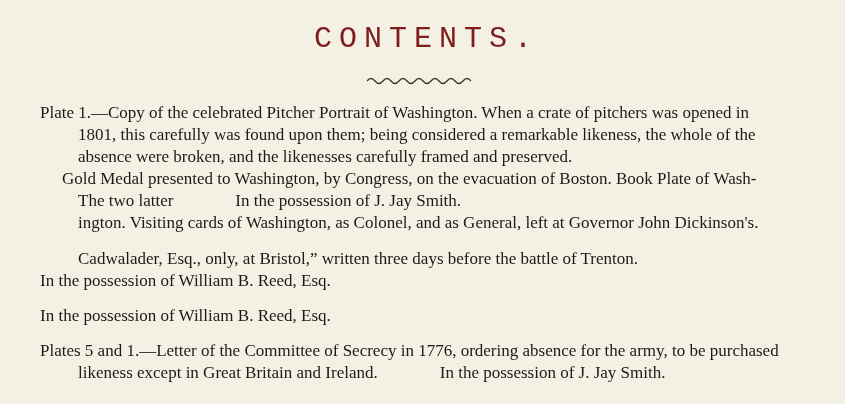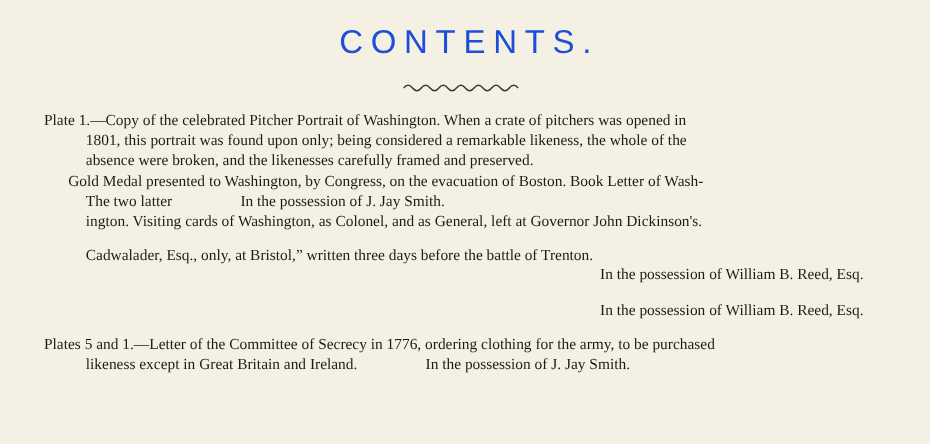--- a/index.html
+++ b/index.html
@@ -21,39 +21,39 @@
     box-sizing: border-box;
     padding: 0;
   }
   .title {
     text-align: center;
     font-size: 30px;
     letter-spacing: 7px;
     font-weight: normal;
     margin: 22px 0 0 0;
     padding-left: 8px;
-    color: #1d4ed8;
-    font-family: Liberation Sans, sans-serif;
+    color: #7f1d1d;
+    font-family: Liberation Mono, monospace;
   }
   .rule {
     text-align: center;
     margin-top: 16px;
     height: 14px;
     color: #3a3830;
   }
   .rule svg {
     display: inline-block;
   }
   .entries {
     margin-top: 16px;
     padding: 0 42px 0 40px;
   }
   .entry {
     margin-bottom: 13px;
-    font-size: 14px;
+    font-size: 17px;
     line-height: 1.30;
     text-align: left;
   }
   .entry .body {
     display: block;
     text-indent: 0;
   }
   .entry .cont {
     display: block;
     padding-left: 38px;
@@ -61,21 +61,21 @@
   .entry .sub {
     display: block;
     padding-left: 22px;
   }
   .entry .sub-cont {
     display: block;
     padding-left: 38px;
   }
   .poss {
     display: block;
-    text-align: right;
+    text-align: left;
     padding-right: 58px;
   }
   .poss.wide {
     padding-right: 18px;
   }
   .poss-inline {
     display: inline-block;
     padding-left: 62px;
   }
   .lead {
@@ -94,37 +94,37 @@
       <path d="M2 7 q4 -5 8 0 t8 0 t8 0 t8 0 t8 0 t8 0 t8 0 t8 0 t8 0 t8 0 t8 0 t8 0 t8 0" fill="none" stroke="#3a3830" stroke-width="1.3"></path>
     </svg>
   </div>
 
   <div class="entries">
 
     <div class="entry">
       <span class="body">
         <span class="lead">Plate 1.</span><span>—Copy of the celebrated Pitcher Portrait of Washington.   When a crate of pitchers was opened in</span>
       </span>
-      <span class="cont">1801, this portrait was found upon only; being considered a remarkable likeness, the whole of the</span>
+      <span class="cont">1801, this carefully was found upon them; being considered a remarkable likeness, the whole of the</span>
       <span class="cont">absence were broken, and the likenesses carefully framed and preserved.</span>
-      <span class="sub">Gold Medal presented to Washington, by Congress, on the evacuation of Boston.   Book Letter of Wash-</span>
+      <span class="sub">Gold Medal presented to Washington, by Congress, on the evacuation of Boston.   Book Plate of Wash-</span>
       <span class="sub-cont"><span>The two latter</span><span class="poss-inline">In the possession of J. Jay Smith.</span></span>
       <span class="sub-cont">ington.   Visiting cards of Washington, as Colonel, and as General, left at Governor John Dickinson's.</span>
     </div>
 
     <div class="entry">
       <span class="cont">Cadwalader, Esq., only, at Bristol,” written three days before the battle of Trenton.</span>
       <span class="poss wide">In the possession of William B. Reed, Esq.</span>
     </div>
 
     <div class="entry">
       <span class="poss wide">In the possession of William B. Reed, Esq.</span>
     </div>
 
     <div class="entry">
       <span class="body">
-        <span class="lead">Plates 5 and 1.</span><span>—Letter of the Committee of Secrecy in 1776, ordering clothing for the army, to be purchased</span>
+        <span class="lead">Plates 5 and 1.</span><span>—Letter of the Committee of Secrecy in 1776, ordering absence for the army, to be purchased</span>
       </span>
       <span class="cont"><span>likeness except in Great Britain and Ireland.</span><span class="poss-inline">In the possession of J. Jay Smith.</span></span>
     </div>
 
   </div>
 </div>
 
 </body></html>

